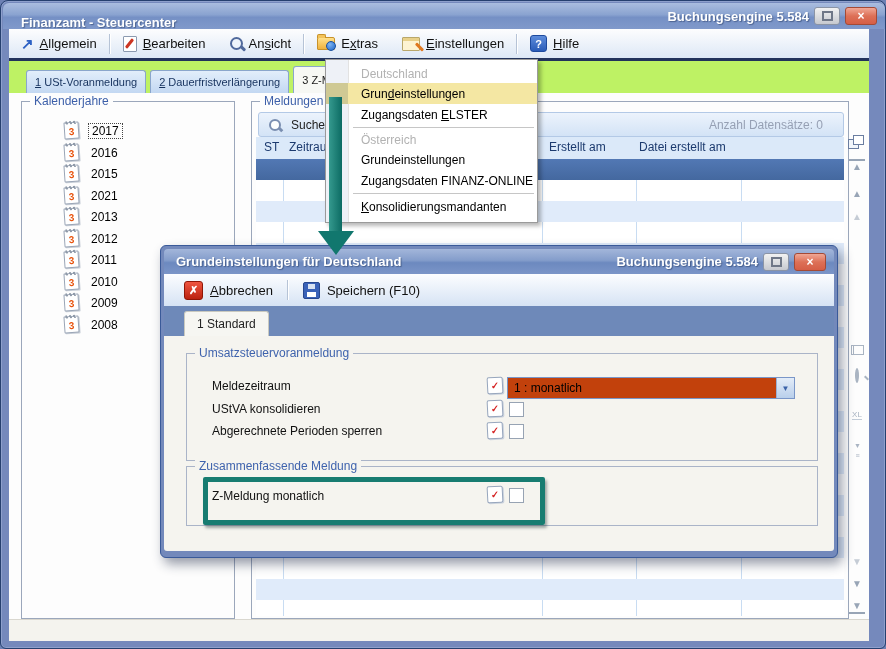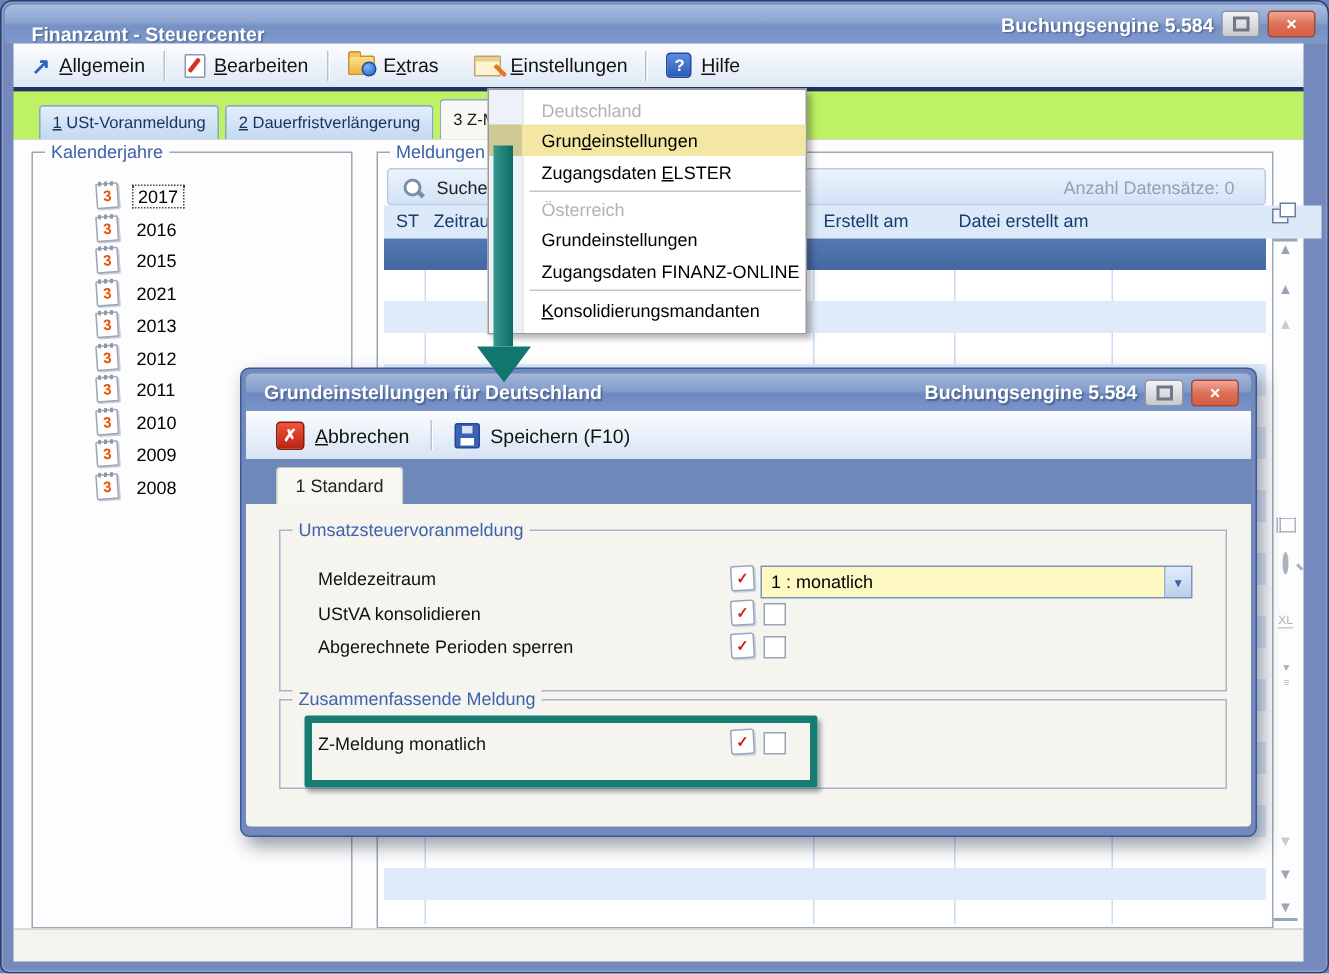--- a/index.html
+++ b/index.html
@@ -72,21 +72,21 @@
   .year-label{padding:0 3px;}
   .year-label.selected{border:1px dotted #444;}
 
   
   .searchbar{position:absolute;left:6px;top:10px;width:584px;height:23px;border:1px solid #b3c9e6;border-radius:3px;
              background:linear-gradient(#ecf3fc,#d3e3f6);display:flex;align-items:center;font-size:12px;}
   .searchbar .s-label{margin-left:10px;color:#222;}
   .searchbar .s-count{margin-left:auto;margin-right:20px;color:#96a0b4;}
   .mag2{width:8px;height:8px;border:2px solid #7a8eb0;border-radius:50%;position:relative;margin-left:10px;background:#fdfefe;}
   .mag2:after{content:"";position:absolute;left:7px;top:7px;width:5px;height:3px;background:#7a8eb0;transform:rotate(45deg);}
-  .thead{position:absolute;left:4px;top:35px;width:588px;height:22px;background:#dbe9f9;font-size:12px;color:#1c3a6e;padding-left:37px;}
+  .thead{position:absolute;left:4px;top:35px;width:588px;height:22px;background:#dbe9f9;font-size:12px;color:#1c3a6e;}
   .thead span{position:absolute;top:3px;}
   .th-c0{left:8px}.th-c1{left:33px}.th-c2{left:293px}.th-c3{left:383px}
   .tbody{position:absolute;left:4px;top:57px;width:588px;height:457px;background:#fff;}
   .gridline{position:absolute;top:0;bottom:0;width:1px;background:#c8dcf2;}
   .gl0{left:27px}.gl1{left:286px}.gl2{left:380px}.gl3{left:485px}
   .rowsel{position:absolute;left:0;top:0;width:100%;height:21px;background:linear-gradient(#5278b4,#44689f);}
   .rowstripes{position:absolute;left:0;top:21px;width:100%;bottom:0;
       background:repeating-linear-gradient(180deg,rgba(255,255,255,0) 0 21px,#e0ebfa 21px 42px);}
 
   
@@ -136,21 +136,21 @@
   .dlg-body{position:absolute;left:3px;top:90px;width:670px;height:215px;background:#f5f4ef;border-radius:0 0 3px 3px;}
   .dlg-group{position:absolute;border:1px solid #aab4c8;}
   .dlg-group .gb-label{position:absolute;top:-8px;left:8px;background:#f5f4ef;padding:0 4px;font-size:12px;color:#3f63ad;}
   .g1{left:22px;top:17px;width:630px;height:106px;}
   .g2{left:22px;top:130px;width:630px;height:58px;}
   .frm-label{position:absolute;left:25px;font-size:12px;color:#111;}
   .chk-doc{position:absolute;width:14px;height:15px;background:#fff;border:1px solid #97a6bd;border-radius:2px;
            box-shadow:1px 1px 0 #cdd4de;display:flex;align-items:center;justify-content:center;
            color:#d42020;font-weight:bold;font-size:10px;transform:rotate(-3deg);}
   .chkbox{position:absolute;width:13px;height:13px;background:#fff;border:1px solid #97a3b3;}
-  .combo{position:absolute;left:320px;top:23px;width:286px;height:20px;background:#fef9c3;border:1px solid #7a96c8;
+  .combo{position:absolute;left:320px;top:23px;width:286px;height:20px;background:#c2410c;border:1px solid #7a96c8;
          display:flex;align-items:center;font-size:12px;}
   .combo .c-val{padding-left:6px;}
   .combo .c-btn{margin-left:auto;width:17px;height:100%;background:linear-gradient(#e3ecf8,#b9cfeb);
          border-left:1px solid #9ab0d4;display:flex;align-items:center;justify-content:center;
          color:#3b62a8;font-size:8px;}
   .teal-box{position:absolute;left:39px;top:141px;width:332px;height:38px;border:5px solid #177c71;border-radius:2px;
          box-shadow:2px 3px 3px rgba(50,70,70,.45);}
 
   
   .arrow-shaft{position:absolute;left:329px;top:97px;width:13px;height:134px;
@@ -178,20 +178,24 @@
     <div class="mb-item">
       <span class="arrow-g">↗</span>
       <span><span></span><span class="u">A</span><span>llgemein</span></span>
     </div>
     <div class="mb-sep"></div>
     <div class="mb-item">
       <span class="icon-page">
           <span class="slash"></span>
         </span>
       <span><span></span><span class="u">B</span><span>earbeiten</span></span>
+    </div>
+    <div class="mb-item">
+      <span class="mag"></span>
+      <span><span>An</span><span class="u">s</span><span>icht</span></span>
     </div>
     <div class="mb-sep"></div>
     <div class="mb-item">
       <span class="icon-folder">
           <span class="dot"></span>
         </span>
       <span><span>E</span><span class="u">x</span><span>tras</span></span>
     </div>
     <div class="mb-item">
       <span class="icon-panel">

